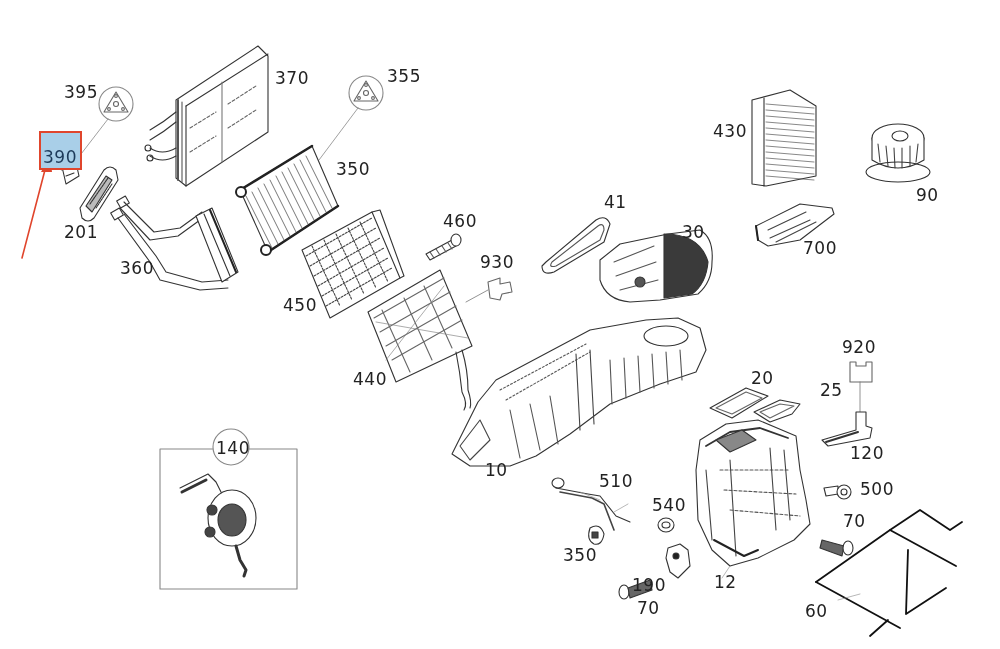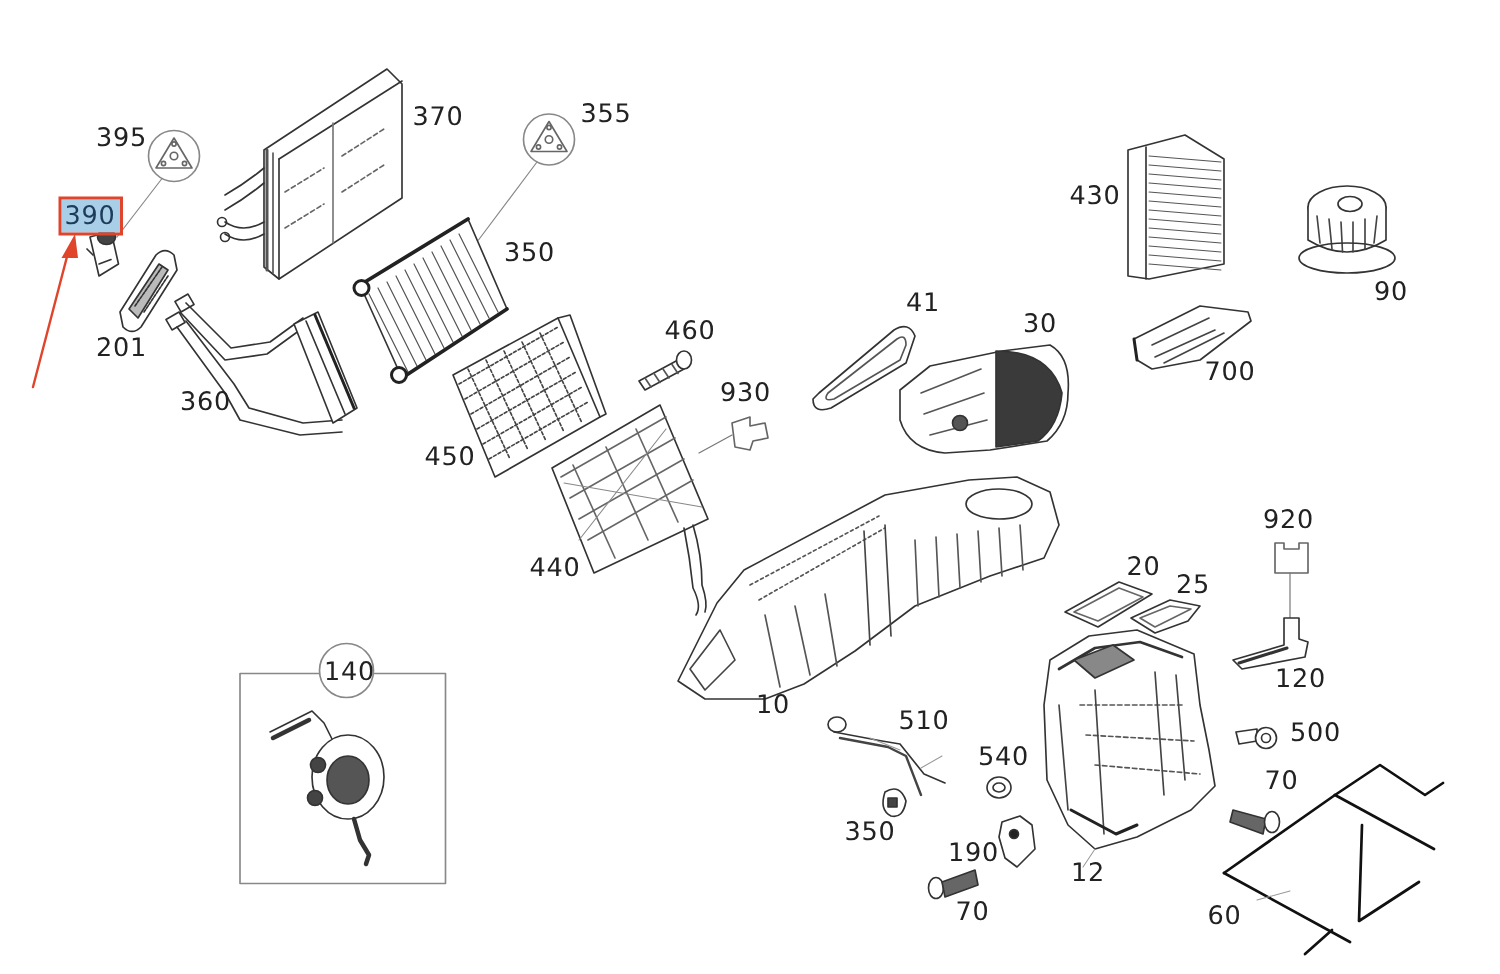--- a/index.html
+++ b/index.html
@@ -1,19 +1,19 @@
 <!DOCTYPE html>
 <html><head>
 <meta charset="utf-8">
 <style>
   html, body { margin: 0; padding: 0; background: #ffffff; }
   body { width: 1000px; height: 649px; position: relative; overflow: hidden; font-family: "DejaVu Sans", sans-serif; }
   #diagram { position: absolute; left: 0; top: 0; width: 1000px; height: 649px; }
   .callout { position: absolute; font-family: "DejaVu Sans", sans-serif; font-size: 17px; color: #222; line-height: 1; letter-spacing: 0.5px; white-space: nowrap; }
-  .callout.hl { background: #a9cfe8; outline: 2px solid #e0452c; color: #1d3b5a; padding: 3px 3px 2px 2px; }
+  .callout.hl { background: #a9cfe8; outline: 2px solid #e0452c; color: #1d3b5a; padding: 16px 3px 2px 2px; }
   .part path, .part rect, .part circle, .part line, .part polyline, .part polygon, .part ellipse { vector-effect: non-scaling-stroke; }
 </style>
 </head>
 <body>
 
 <svg id="diagram" viewBox="0 0 1000 649" xmlns="http://www.w3.org/2000/svg">
   <g fill="none" stroke="#333" stroke-width="1.1" stroke-linejoin="round" stroke-linecap="round">
 
     <g class="part">
       <circle cx="116" cy="104" r="17" stroke="#888"></circle>
@@ -284,31 +284,31 @@
 <span class="callout" style="left:64px;top:224px">201</span>
 <span class="callout" style="left:120px;top:260px">360</span>
 <span class="callout" style="left:275px;top:70px">370</span>
 <span class="callout" style="left:387px;top:68px">355</span>
 <span class="callout" style="left:336px;top:161px">350</span>
 <span class="callout" style="left:283px;top:297px">450</span>
 <span class="callout" style="left:443px;top:213px">460</span>
 <span class="callout" style="left:480px;top:254px">930</span>
 <span class="callout" style="left:353px;top:371px">440</span>
 <span class="callout" style="left:604px;top:194px">41</span>
-<span class="callout" style="left:682px;top:208px">30</span>
+<span class="callout" style="left:682px;top:224px">30</span>
 <span class="callout" style="left:713px;top:123px">430</span>
 <span class="callout" style="left:916px;top:187px">90</span>
 <span class="callout" style="left:803px;top:240px">700</span>
 <span class="callout" style="left:842px;top:339px">920</span>
 <span class="callout" style="left:751px;top:370px">20</span>
-<span class="callout" style="left:784px;top:382px">25</span>
+<span class="callout" style="left:820px;top:382px">25</span>
 <span class="callout" style="left:850px;top:445px">120</span>
-<span class="callout" style="left:504px;top:462px">10</span>
+<span class="callout" style="left:485px;top:462px">10</span>
 <span class="callout" style="left:216px;top:440px">140</span>
 <span class="callout" style="left:599px;top:473px">510</span>
 <span class="callout" style="left:652px;top:497px">540</span>
 <span class="callout" style="left:860px;top:481px">500</span>
 <span class="callout" style="left:843px;top:513px">70</span>
 <span class="callout" style="left:563px;top:547px">350</span>
-<span class="callout" style="left:632px;top:561px">190</span>
+<span class="callout" style="left:632px;top:577px">190</span>
 <span class="callout" style="left:714px;top:574px">12</span>
 <span class="callout" style="left:637px;top:600px">70</span>
 <span class="callout" style="left:805px;top:603px">60</span>
 
 </body></html>

